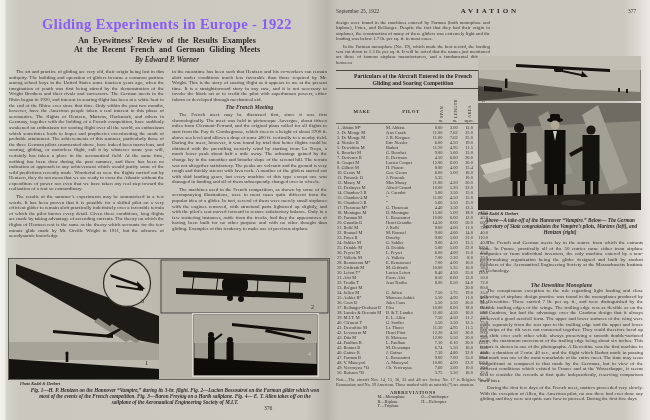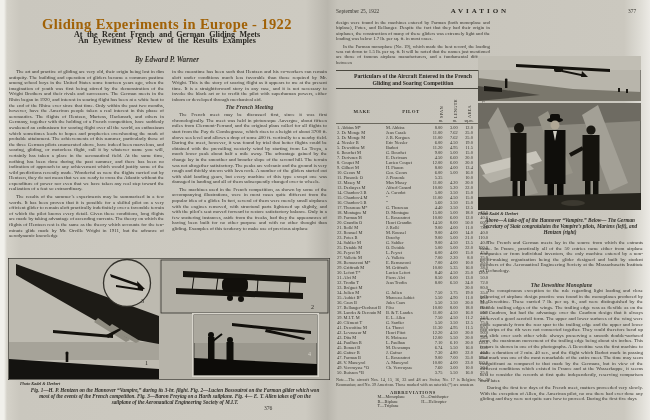--- a/index.html
+++ b/index.html
@@ -12,21 +12,21 @@
         #cbc8bf 96%,#dedcd5 98.5%,#eceae5 100%);
     font-family:"Liberation Serif","DejaVu Serif",serif;
     color:#33312b;
     -webkit-text-size-adjust:none;
   }
   .abs{position:absolute;}
   .ctr{text-align:center;}
   .just{text-align:justify;}
   p{margin:0 0 2px 0;text-indent:7px;}
   p.noindent{text-indent:0;}
-  .title{font-size:14.5px;font-weight:bold;letter-spacing:.4px;color:#a16207;}
+  .title{font-size:14.5px;font-weight:bold;letter-spacing:.4px;color:#8b5cf6;}
   .subtitle{font-size:8px;font-weight:bold;word-spacing:2.5px;color:#2b2924;}
   .byline{font-size:7.2px;font-weight:bold;font-style:italic;}
   .bodycol{font-size:5px;line-height:5.6px;overflow:hidden;color:#36342e;}
   .subhead{font-size:5.6px;font-weight:bold;font-style:italic;text-align:center;margin:2px 0 2px 0;text-indent:0;}
   .attr{font-size:4.2px;font-weight:bold;font-style:italic;color:#2e2c27;}
   .figcap{font-size:5.2px;font-style:italic;font-weight:bold;line-height:6px;color:#2f2d28;}
   .pgnum{font-size:5.6px;color:#3a3832;}
   .hdr{font-size:5.4px;color:#3a3832;}
   .hdr-mag{font-size:7px;font-weight:bold;letter-spacing:3px;color:#2b2924;}
   
@@ -48,21 +48,21 @@
   .abbr-title{font-size:4.6px;font-weight:bold;letter-spacing:.6px;text-align:center;margin-top:2px;}
   .abbr-wrap{display:flex;justify-content:center;gap:16px;font-size:4.3px;line-height:4.9px;}
   svg{display:block;}
 </style>
 </head>
 <body>
 
 <div class="abs ctr title" style="left:8px;top:16px;width:318px;">Gliding Experiments in Europe - 1922</div>
 
 <div class="abs ctr subtitle" style="left:8px;top:36px;width:318px;">An Eyewitness’ Review of the Results Examples</div>
-<div class="abs ctr subtitle" style="left:8px;top:30px;width:318px;">At the Recent French and German Gliding Meets</div>
+<div class="abs ctr subtitle" style="left:8px;top:45px;width:318px;">At the Recent French and German Gliding Meets</div>
 
 <div class="abs ctr byline" style="left:8px;top:56px;width:318px;">By Edward P. Warner</div>
 
 <div class="abs bodycol just" style="left:9px;top:69px;width:155px;height:183px;">
   <p>The art and practice of gliding are very old, their origin being lost in dim antiquity. The building and operation of gliders became a common pastime among school boys in the United States some fourteen years ago, when the imagination of youth was first being stirred by the demonstration of the Wright Brothers and their rivals and successors. The German meets in the Rhön began in 1920, and interest in soaring flight has been at a white heat to the end of the Rhine ever since that time. Only within the past two months, however, have the American people taken a real interest in this phase of aeronautics. The flights of Hentzen, Martens, Hackmark, and others in Germany, together with the holding of a French competition, have suddenly awakened an enthusiasm for soaring flight over all the world, an enthusiasm which sometimes leads to hopes and prophecies overshooting the mark of probable attainment. The achievements of this summer, particularly those of the three German pilots enumerated above, have indeed been marvelous, and soaring, gliding, or motorless flight, call it by whatever name you will, certainly has taken a place in the aeronautical field. At the same time, nothing has been done during the past summer, and there has been no indication of approach to any achievement which would justify some of the wild predictions recently made. Wonderful as were the flights carried out by Hentzen, they do not mean that we are ready to cross the Atlantic without the expenditure of power nor even that we have taken any real step toward the realization of a feat so extraordinary.</p>
   <p>The results of the summer’s experiments may be summarized in a few words. It has been proven that it is possible for a skilful pilot on a very efficient glider to remain aloft practically indefinitely over a favorable terrain of which the pilot knows every detail. Given these conditions, long flights are made by taking advantage of ascending currents. The theory on which the flights of Hentzen rest is the same as the theory which accounts for the ten-minute glide made by Mr. Orville Wright in 1911, but the advance of aerodynamic knowledge</p>
 </div>
 
 <div class="abs bodycol just" style="left:172px;top:69px;width:155px;height:183px;">
   <p class="noindent">in the meantime has been such that Hentzen and his co-workers can remain aloft under conditions much less favorable than those required by Mr. Wright. This is the story of soaring flight as it appears to me at the present time. It is a straightforward story in any case, and it is not necessary to invoke the black art or to credit the pilot with superhuman powers, either inborn or developed through mechanical aid.</p>
@@ -126,21 +126,21 @@
   </g>
 </svg>
 
 <div class="abs attr" style="left:20px;top:381px;">Photo Kadel &amp; Herbert</div>
 
 <div class="abs figcap ctr" style="left:30px;top:387px;width:290px;height:19px;overflow:hidden;">Fig. 1—H. P. Hentzen on the Hannover “Vampire,” during its 3-hr. flight.  Fig. 2—Lucien Bossoutrot on the Farman glider which won most of the events of the French competition.  Fig. 3—Baron Freytag on a Harth sailplane.  Fig. 4— E. T. Allen takes off on the sailplane of the Aeronautical Engineering Society of M.I.T.</div>
 
 <div class="abs pgnum" style="left:264px;top:405px;">376</div>
 
 <div class="abs hdr" style="left:336px;top:8px;">September 25, 1922</div>
-<div class="abs hdr-mag ctr" style="left:420px;top:7px;width:120px;">AVIATION</div>
+<div class="abs hdr-mag ctr" style="left:430px;top:7px;width:120px;">AVIATION</div>
 <div class="abs hdr" style="left:628px;top:8px;">377</div>
 
 <div class="abs bodycol just" style="left:336px;top:20px;width:154px;height:47px;font-size:4.8px;line-height:5.4px;">
   <p class="noindent">design were found in the machines entered by Farman (both monoplane and biplane), Potez, and Bellanger. Despite the fact that they had their origin in airplanes, the construction of many of these gliders was extremely light and the loading was below 1.7 lb. per sq. ft. in most cases.</p>
   <p>In the Farman monoplane (No. 19), which made the best record, the loading was cut down to 1.5 lb. per sq. ft. It will be noted that the names just mentioned are those of famous airplane manufacturers, and a fundamental difference between</p>
 </div>
 
 <div class="abs tbl" style="left:336px;top:70px;">
   <div class="tbl-title">
     <div>Particulars of the Aircraft Entered in the French</div>

